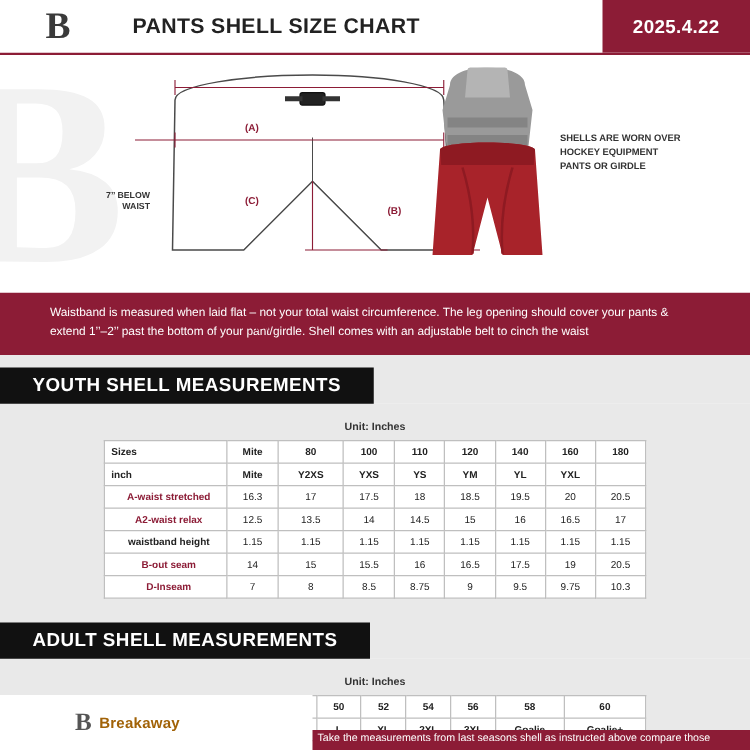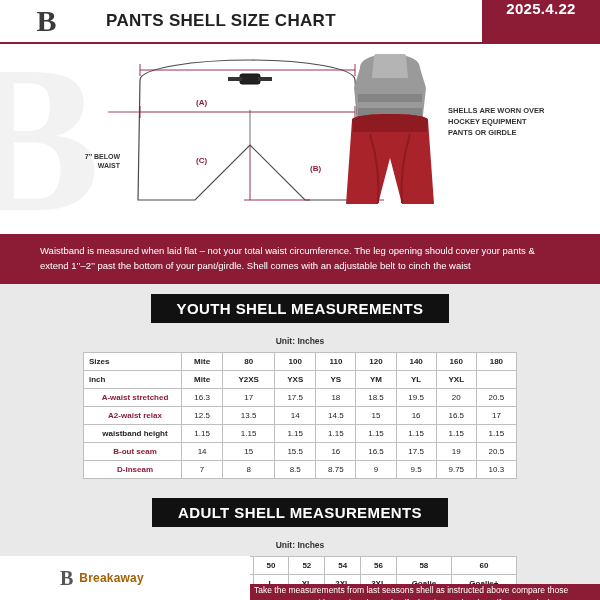--- a/index.html
+++ b/index.html
@@ -35,21 +35,21 @@
   .title-box{
     flex:1;display:flex;align-items:center;
     padding-left:14px;
     background:#ffffff;
   }
   .title-box .title{
     font-size:17px;font-weight:bold;color:#222;letter-spacing:.3px;
   }
   .date-box{
     width:118px;background:#8c1c36;color:#fff;
-    display:flex;justify-content:center;
+    display:flex;align-items:center;justify-content:center;
     font-size:15px;font-weight:bold;letter-spacing:.3px;
   }
   .rule{
     height:2px;background:#8c1c36;margin:0 0 0 0;
   }
   
   .diagram{
     position:relative;
     height:190px;
     background:#ffffff;
@@ -73,21 +73,21 @@
     font-size:7px;line-height:1.3;color:#333;font-weight:bold;text-align:right;
   }
   
   .notebar{
     background:#8c1c36;color:#fff;
     font-size:9.5px;line-height:1.55;
     padding:10px 40px 11px 40px;
   }
   
   .sect-wrap{
-    text-align:center;background:#e9e9e9;padding-top:10px;
+    background:#e9e9e9;padding-top:10px;
   }
   .sect-title{
     display:inline-block;
     background:#111;color:#fff;
     font-size:15px;font-weight:bold;letter-spacing:.4px;
     padding:6px 26px;
   }
   .unit{
     text-align:center;background:#e9e9e9;
     font-size:8.5px;color:#333;padding:13px 0 6px 0;font-weight:bold;

